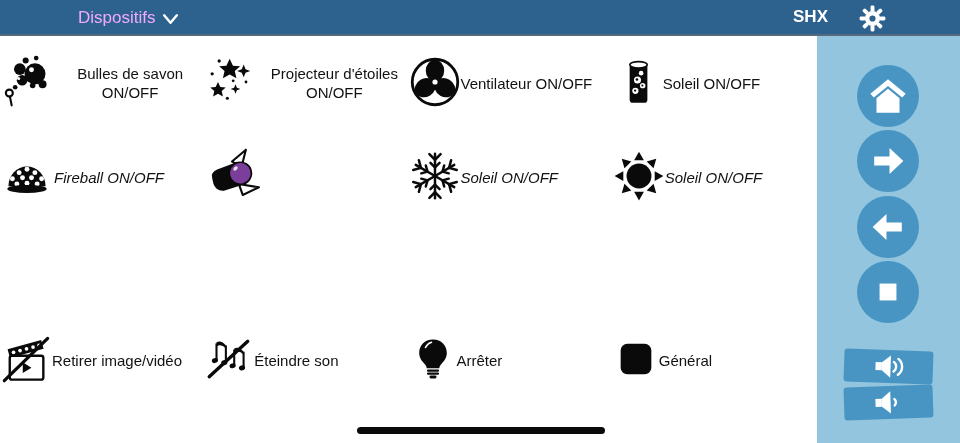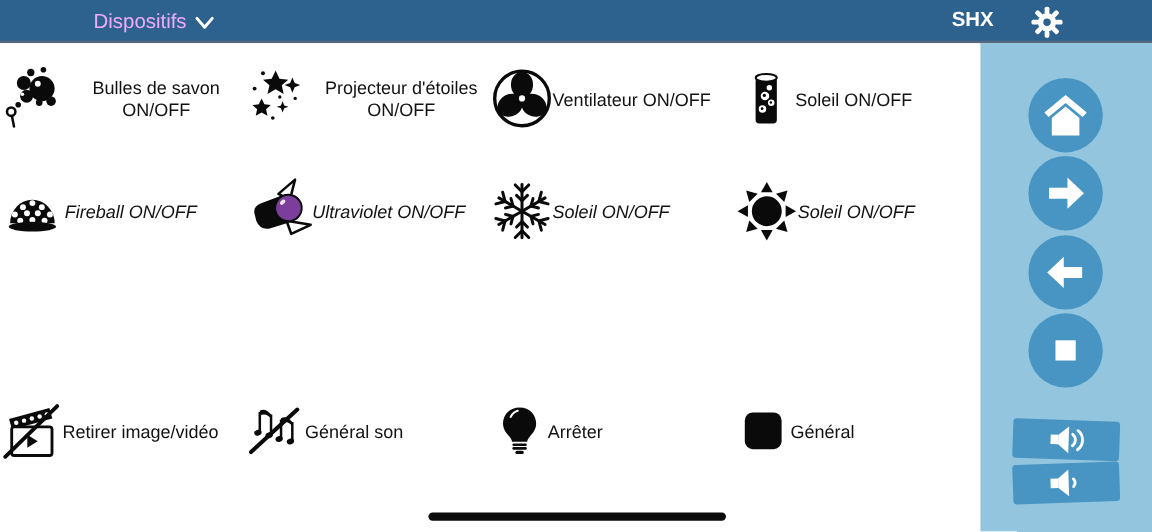--- a/index.html
+++ b/index.html
@@ -215,21 +215,20 @@
         <svg width="56" height="56" viewBox="0 0 48 48">
           <g transform="rotate(-14 24 24)">
             <polygon points="27,12 41,5 34,18" fill="#fff" stroke="#0a0a0a" stroke-width="1.8" stroke-linejoin="round"></polygon>
             <polygon points="28,32 44,39 29,42" fill="#fff" stroke="#0a0a0a" stroke-width="1.8" stroke-linejoin="round"></polygon>
             <path d="M7 23 Q6.5 16.5 13 15.5 L30 13.5 L32.5 33.5 L15 34.5 Q8 34 7 27 Z" fill="#0a0a0a"></path>
             <circle cx="31.5" cy="23.5" r="9.5" fill="#7b3f9b" stroke="#0a0a0a" stroke-width="1.4"></circle>
             <ellipse cx="28.5" cy="18.5" rx="2.2" ry="1.4" fill="#ffffff" opacity="0.85" transform="rotate(-30 28.5 18.5)"></ellipse>
           </g>
         </svg>
       </div>
-      <div class="cell-label">Ultraviolet ON/OFF</div>
     </div>
 
     <div class="cell">
       <div class="icon-box">
         <svg width="52" height="52" viewBox="0 0 48 48">
           <defs>
             <g id="sfarm">
               <line x1="24" y1="24" x2="24" y2="3.5"></line>
               <line x1="24" y1="9" x2="18.8" y2="3.8"></line>
               <line x1="24" y1="9" x2="29.2" y2="3.8"></line>
@@ -306,21 +305,21 @@
           <path d="M29 14 Q33.5 11.5 38 17 L38 20 Q33.5 15 29 18 Z" fill="#0a0a0a"></path>
           <g fill="#0a0a0a">
             <ellipse cx="10.5" cy="25.5" rx="3" ry="2.3" transform="rotate(-18 10.5 25.5)"></ellipse>
             <ellipse cx="19.5" cy="27.5" rx="3" ry="2.3" transform="rotate(-18 19.5 27.5)"></ellipse>
             <ellipse cx="27.5" cy="30.5" rx="3" ry="2.3" transform="rotate(-18 27.5 30.5)"></ellipse>
             <ellipse cx="36.5" cy="32.5" rx="3" ry="2.3" transform="rotate(-18 36.5 32.5)"></ellipse>
           </g>
           <line x1="5" y1="41" x2="42" y2="7" stroke="#0a0a0a" stroke-width="3.2" stroke-linecap="round"></line>
         </svg>
       </div>
-      <div class="cell-label">Général son</div>
+      <div class="cell-label">Éteindre son</div>
     </div>
 
     <div class="cell">
       <div class="icon-box">
         <svg width="48" height="48" viewBox="0 0 48 48">
           <path d="M24 4.5 C15.5 4.5 10.2 10.8 10.2 18 C10.2 23.2 13.3 26.3 15.4 28.8 C16.7 30.3 17.4 31.3 17.7 33.2 L30.3 33.2 C30.6 31.3 31.3 30.3 32.6 28.8 C34.7 26.3 37.8 23.2 37.8 18 C37.8 10.8 32.5 4.5 24 4.5 Z" fill="#0a0a0a"></path>
           <path d="M16.5 12.5 Q18.5 8.5 22.5 7.3" stroke="#fff" stroke-width="1.6" fill="none" stroke-linecap="round"></path>
           <rect x="18" y="34.6" width="12" height="2.1" rx="1" fill="#0a0a0a"></rect>
           <rect x="18" y="37.6" width="12" height="2.1" rx="1" fill="#0a0a0a"></rect>
           <rect x="20.5" y="40.6" width="7" height="2.8" rx="1.3" fill="#0a0a0a"></rect>

